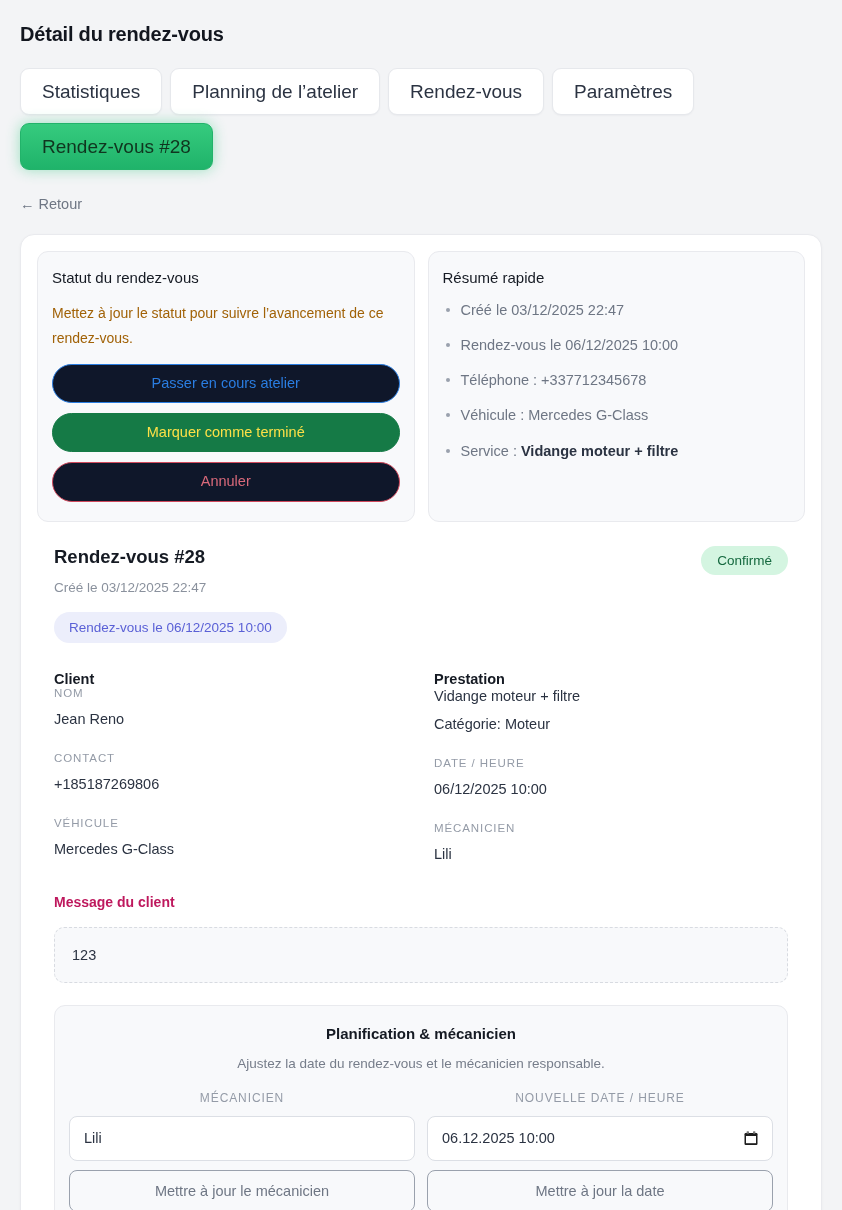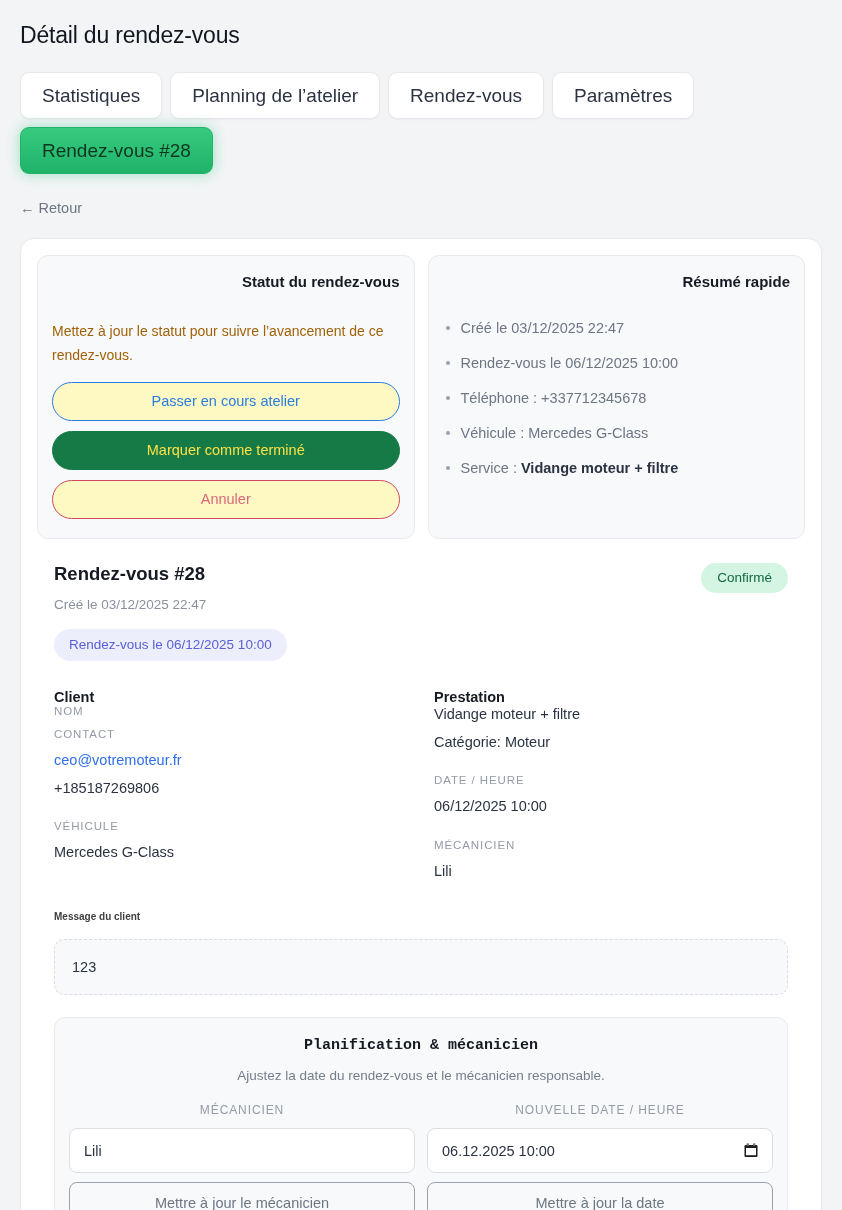--- a/index.html
+++ b/index.html
@@ -14,22 +14,22 @@
 
   .page {
     width: 842px;
     min-height: 1210px;
     padding: 22px 20px 16px 20px;
     background: #f3f4f6;
   }
 
   
   .page-title {
-    font-size: 23px;
-    font-weight: normal;
+    font-size: 20px;
+    font-weight: bold;
     color: #12161f;
     letter-spacing: -0.2px;
     line-height: 1.2;
   }
   .page-subtitle {
     margin-top: 11px;
     font-size: 14.5px;
     color: #737a87;
     line-height: 1.3;
   }
@@ -85,44 +85,44 @@
     grid-template-columns: 1fr 1fr;
     gap: 13px;
   }
   .panel {
     background: #f8f9fb;
     border: 1px solid #e9eaee;
     border-radius: 11px;
     padding: 17px 14px 19px 14px;
   }
   .panel-title {
-    text-align: right;
+    text-align: left;
     font-size: 15px;
-    font-weight: bold;
+    font-weight: normal;
     color: #151a23;
-    margin-bottom: 29px;
+    margin-bottom: 15px;
   }
   .panel-desc {
     font-size: 14px;
     color: #a16207;
     line-height: 1.75;
     margin-bottom: 14px;
   }
 
   .btn {
     display: block;
     width: 100%;
     text-align: center;
     border-radius: 20px;
     padding: 11px 10px;
     font-size: 14.5px;
     cursor: pointer;
     margin-bottom: 10px;
     line-height: 1.05;
-    background: #fef9c3;
+    background: #0f172a;
     font-family: "Liberation Sans", sans-serif;
   }
   .btn:last-child { margin-bottom: 0; }
   .btn-outline-blue { border: 1px solid #2a7de1; color: #2a7de1; }
   .btn-solid-green  { border: 1px solid #157a46; background: #157a46; color: #fde047; }
   .btn-outline-red  { border: 1px solid #d0495c; color: #d9697a; text-align: center; }
 
   .summary-list { list-style: none; }
   .summary-list li {
     position: relative;
@@ -207,23 +207,23 @@
     margin-bottom: 23px;
     line-height: 1.3;
   }
   .field-value.tight { margin-bottom: 9px; }
   .field-value.link { color: #2f6fed; cursor: pointer; }
   .field-value:last-child { margin-bottom: 0; }
 
   
   .message-title {
     margin: 30px 0 0 17px;
-    font-size: 10px;
+    font-size: 14px;
     font-weight: bold;
-    color: #404040;
+    color: #be185d;
   }
   .message-box {
     margin: 17px 17px 0 17px;
     background: #f8f9fb;
     border: 1px dashed #d8dbe1;
     border-radius: 10px;
     padding: 19px 17px;
     font-size: 14.5px;
     color: #2b3342;
     min-height: 52px;
@@ -235,21 +235,20 @@
     background: #f8f9fb;
     border: 1px solid #e9eaee;
     border-radius: 11px;
     padding: 19px 14px 18px 14px;
   }
   .plan-title {
     text-align: center;
     font-size: 15px;
     font-weight: bold;
     color: #151a23;
-    font-family: Liberation Mono, monospace;
   }
   .plan-desc {
     text-align: center;
     font-size: 13.5px;
     color: #767d8a;
     margin-top: 14px;
   }
   .plan-grid {
     display: grid;
     grid-template-columns: 1fr 1fr;
@@ -341,22 +340,22 @@
       <div class="status-badge">Confirmé</div>
     </div>
 
     <div class="date-chip">Rendez-vous le 06/12/2025 10:00</div>
 
     <div class="detail-grid">
 
       <div>
         <div class="col-title">Client</div>
         <div class="field-label">NOM</div>
+        <div class="field-value">Jean Reno</div>
         <div class="field-label">CONTACT</div>
-        <div class="field-value tight link">ceo@votremoteur.fr</div>
         <div class="field-value">+185187269806</div>
         <div class="field-label">VÉHICULE</div>
         <div class="field-value">Mercedes G-Class</div>
       </div>
 
       <div>
         <div class="col-title">Prestation</div>
         <div class="field-value tight">Vidange moteur + filtre</div>
         <div class="field-value">Catégorie: Moteur</div>
         <div class="field-label">DATE / HEURE</div>

